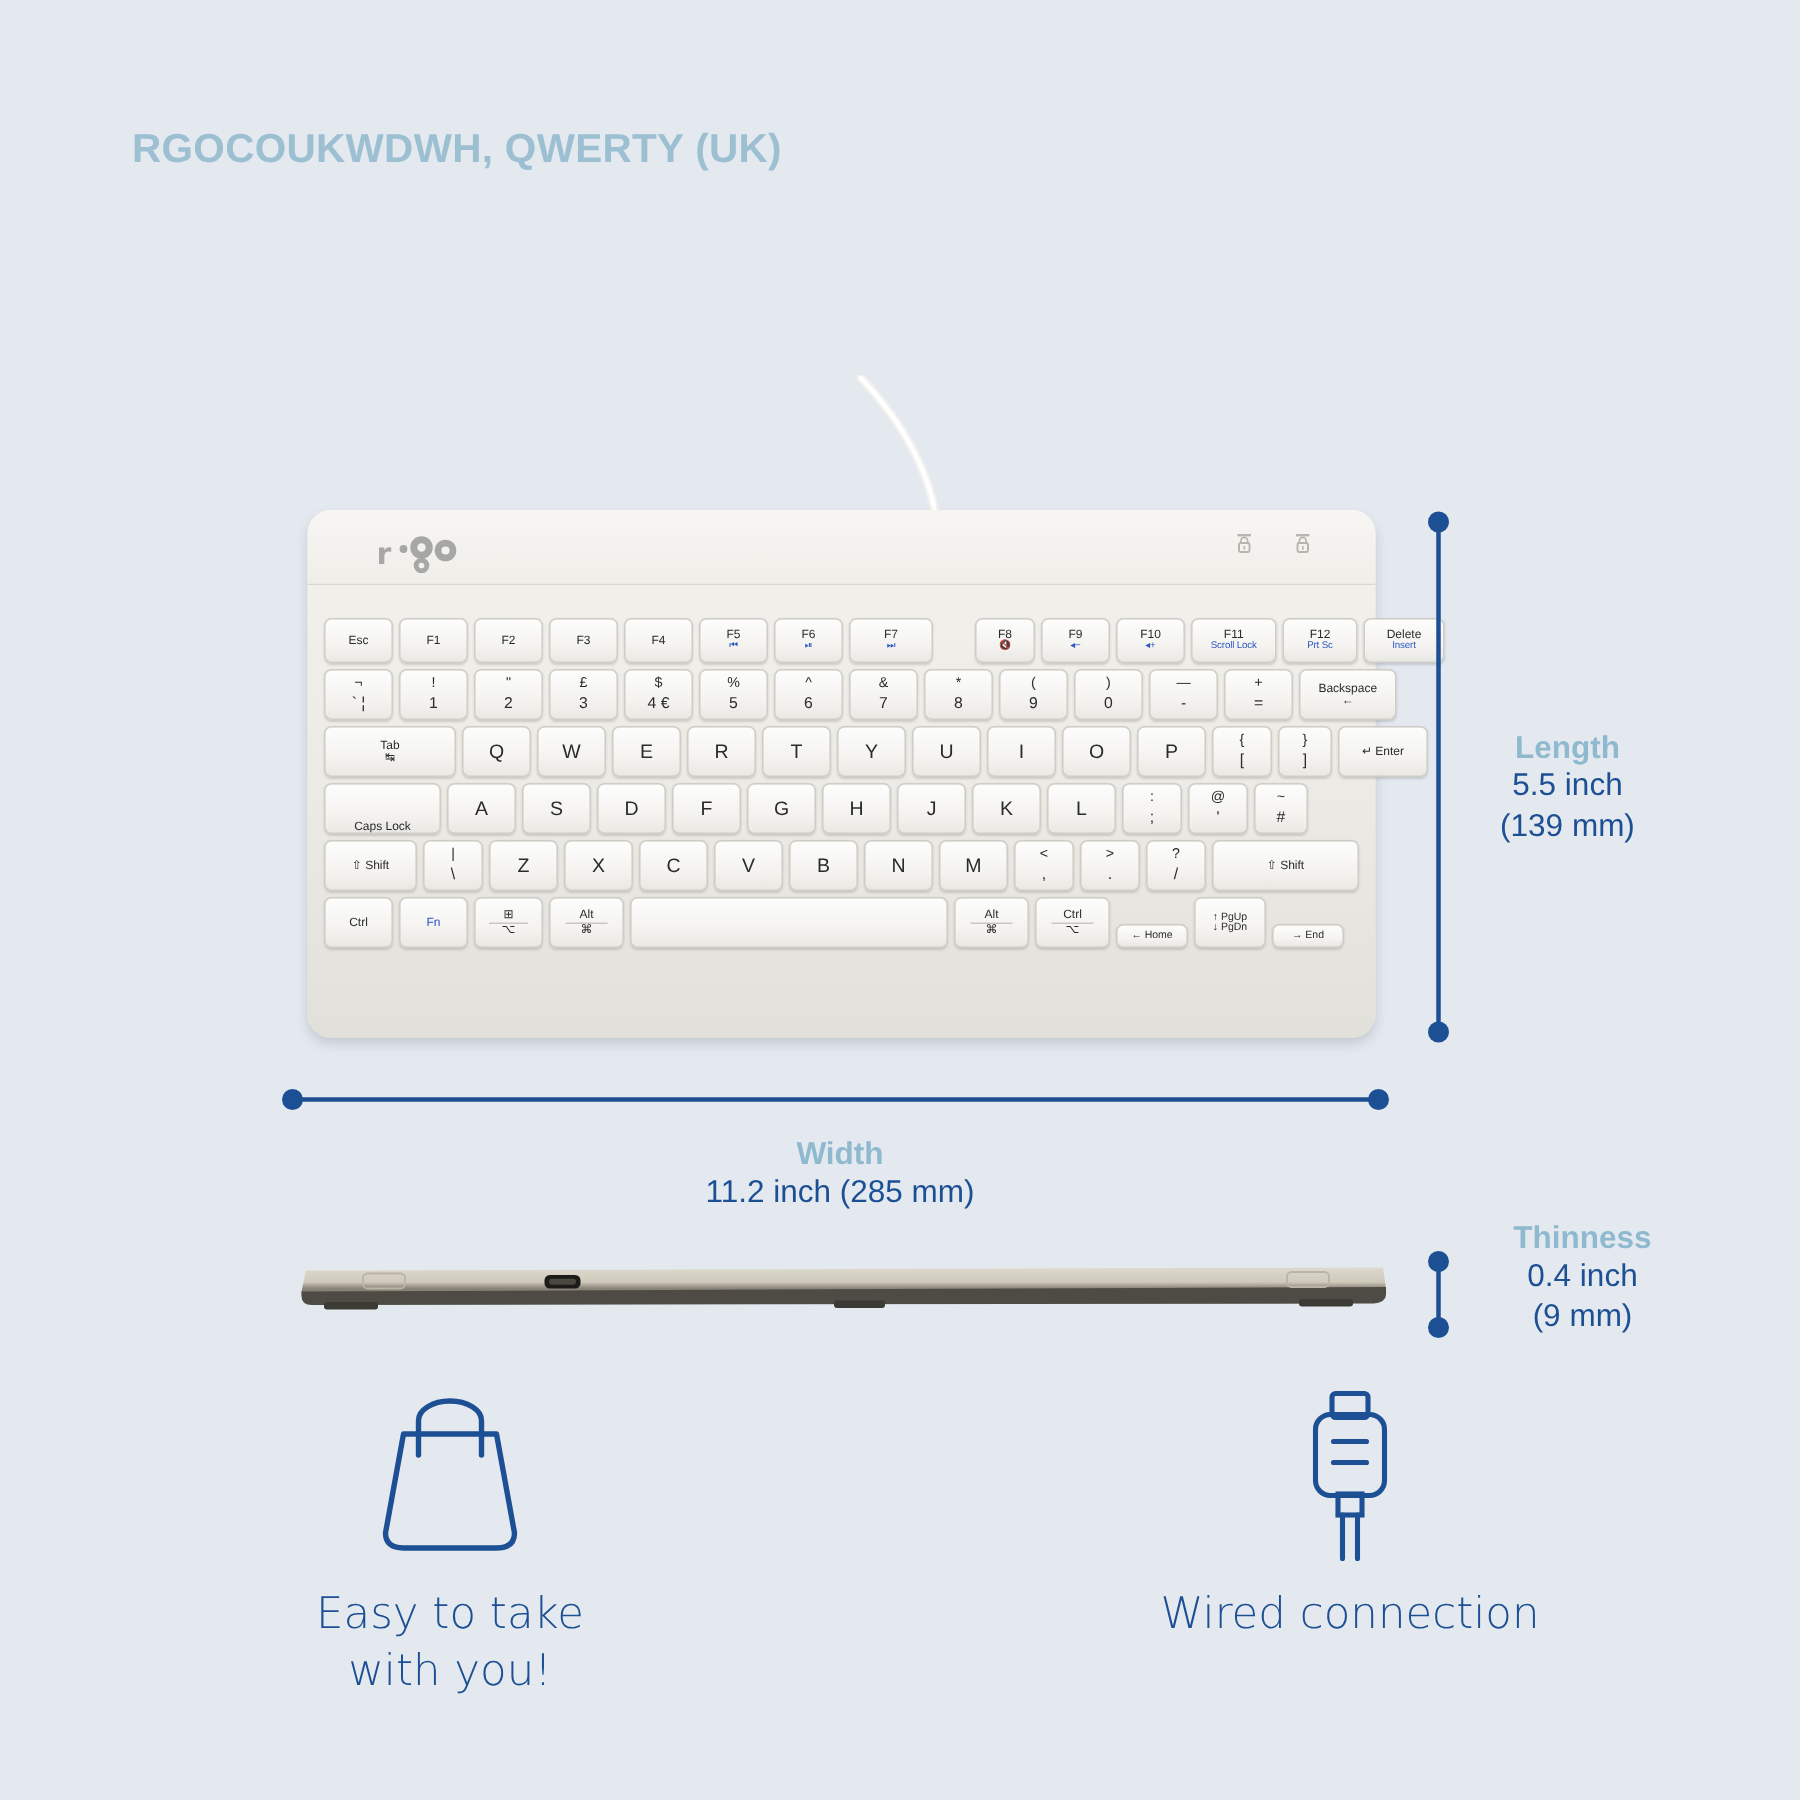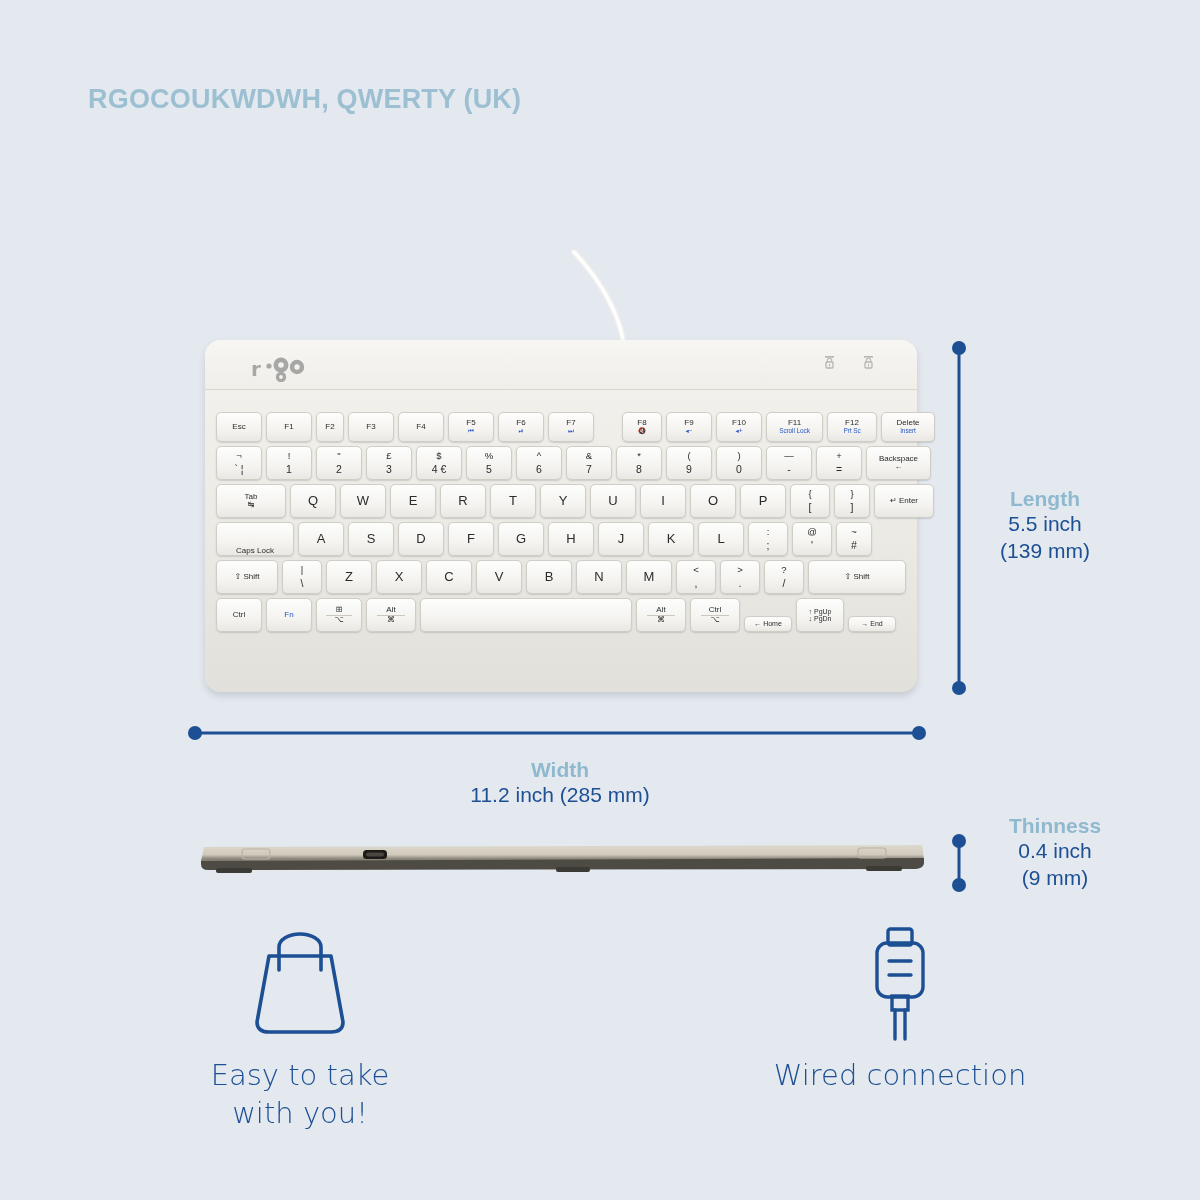--- a/index.html
+++ b/index.html
@@ -147,38 +147,38 @@
     </div>
 
     <div class="kb-keys" id="kb-keys">
         <div class="krow">
           <div class="key" style="width: 46px;">
             <div class="k-lbl">Esc</div>
           </div>
           <div class="key" style="width: 46px;">
             <div class="k-lbl">F1</div>
           </div>
-          <div class="key" style="width: 28px;">
+          <div class="key" style="width: 46px;">
             <div class="k-lbl">F2</div>
           </div>
           <div class="key" style="width: 46px;">
             <div class="k-lbl">F3</div>
           </div>
           <div class="key" style="width: 46px;">
             <div class="k-lbl">F4</div>
           </div>
           <div class="key" style="width: 46px;">
             <div class="k-lbl">F5</div>
             <div class="blue">⏮</div>
           </div>
           <div class="key" style="width: 46px;">
             <div class="k-lbl">F6</div>
             <div class="blue">⏯</div>
           </div>
-          <div class="key" style="width: 46px;">
+          <div class="key" style="width: 56px;">
             <div class="k-lbl">F7</div>
             <div class="blue">⏭</div>
           </div>
           <div class="key" style="width: 40px; margin-left: 24px;">
             <div class="k-lbl">F8</div>
             <div class="blue">🔇</div>
           </div>
           <div class="key" style="width: 46px;">
             <div class="k-lbl">F9</div>
             <div class="blue">◂−</div>
@@ -252,21 +252,21 @@
           <div class="key dual tall" style="width: 46px;">
             <div class="top">+</div>
             <div class="bot">=</div>
           </div>
           <div class="key tall" style="width: 65px;">
             <div class="k-lbl">Backspace</div>
             <div class="k-lbl">←</div>
           </div>
         </div>
         <div class="krow">
-          <div class="key tall" style="width: 70px;">
+          <div class="key tall" style="width: 88px;">
             <div class="k-lbl">Tab</div>
             <div class="k-lbl">↹</div>
           </div>
           <div class="key tall" style="width: 46px;">
             <div style="font-size: 13px;">Q</div>
           </div>
           <div class="key tall" style="width: 46px;">
             <div style="font-size: 13px;">W</div>
           </div>
           <div class="key tall" style="width: 46px;">

